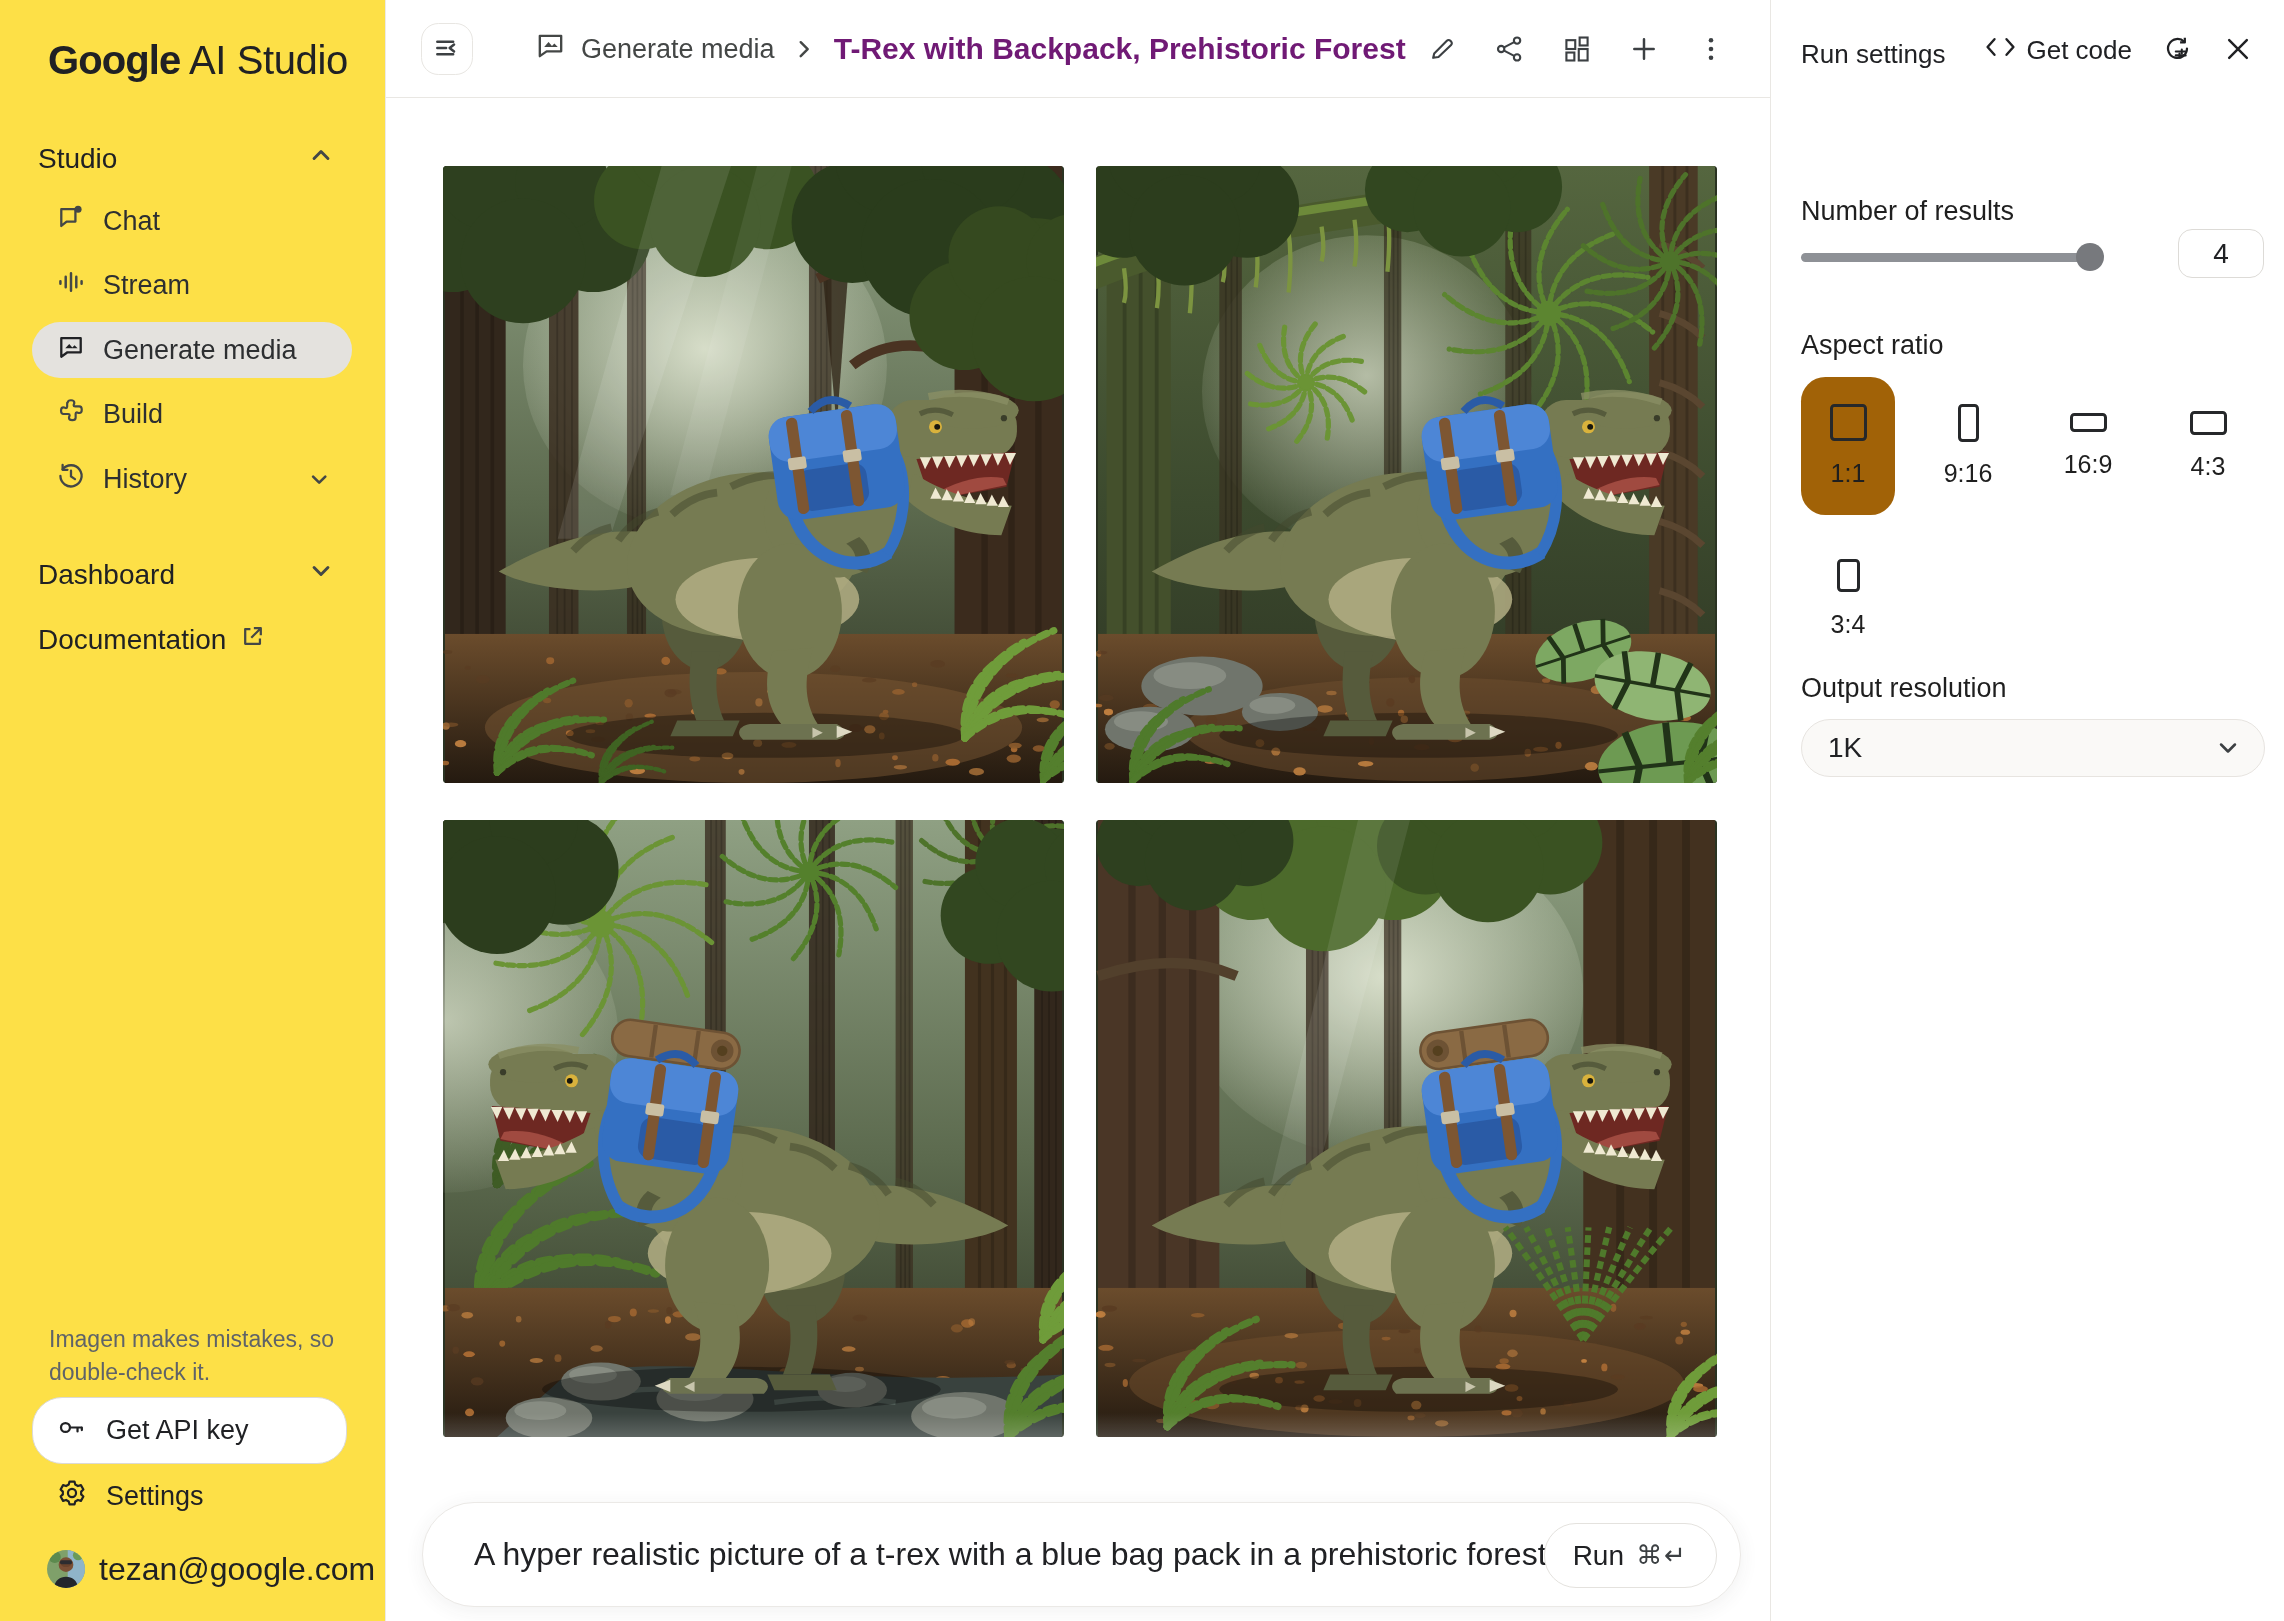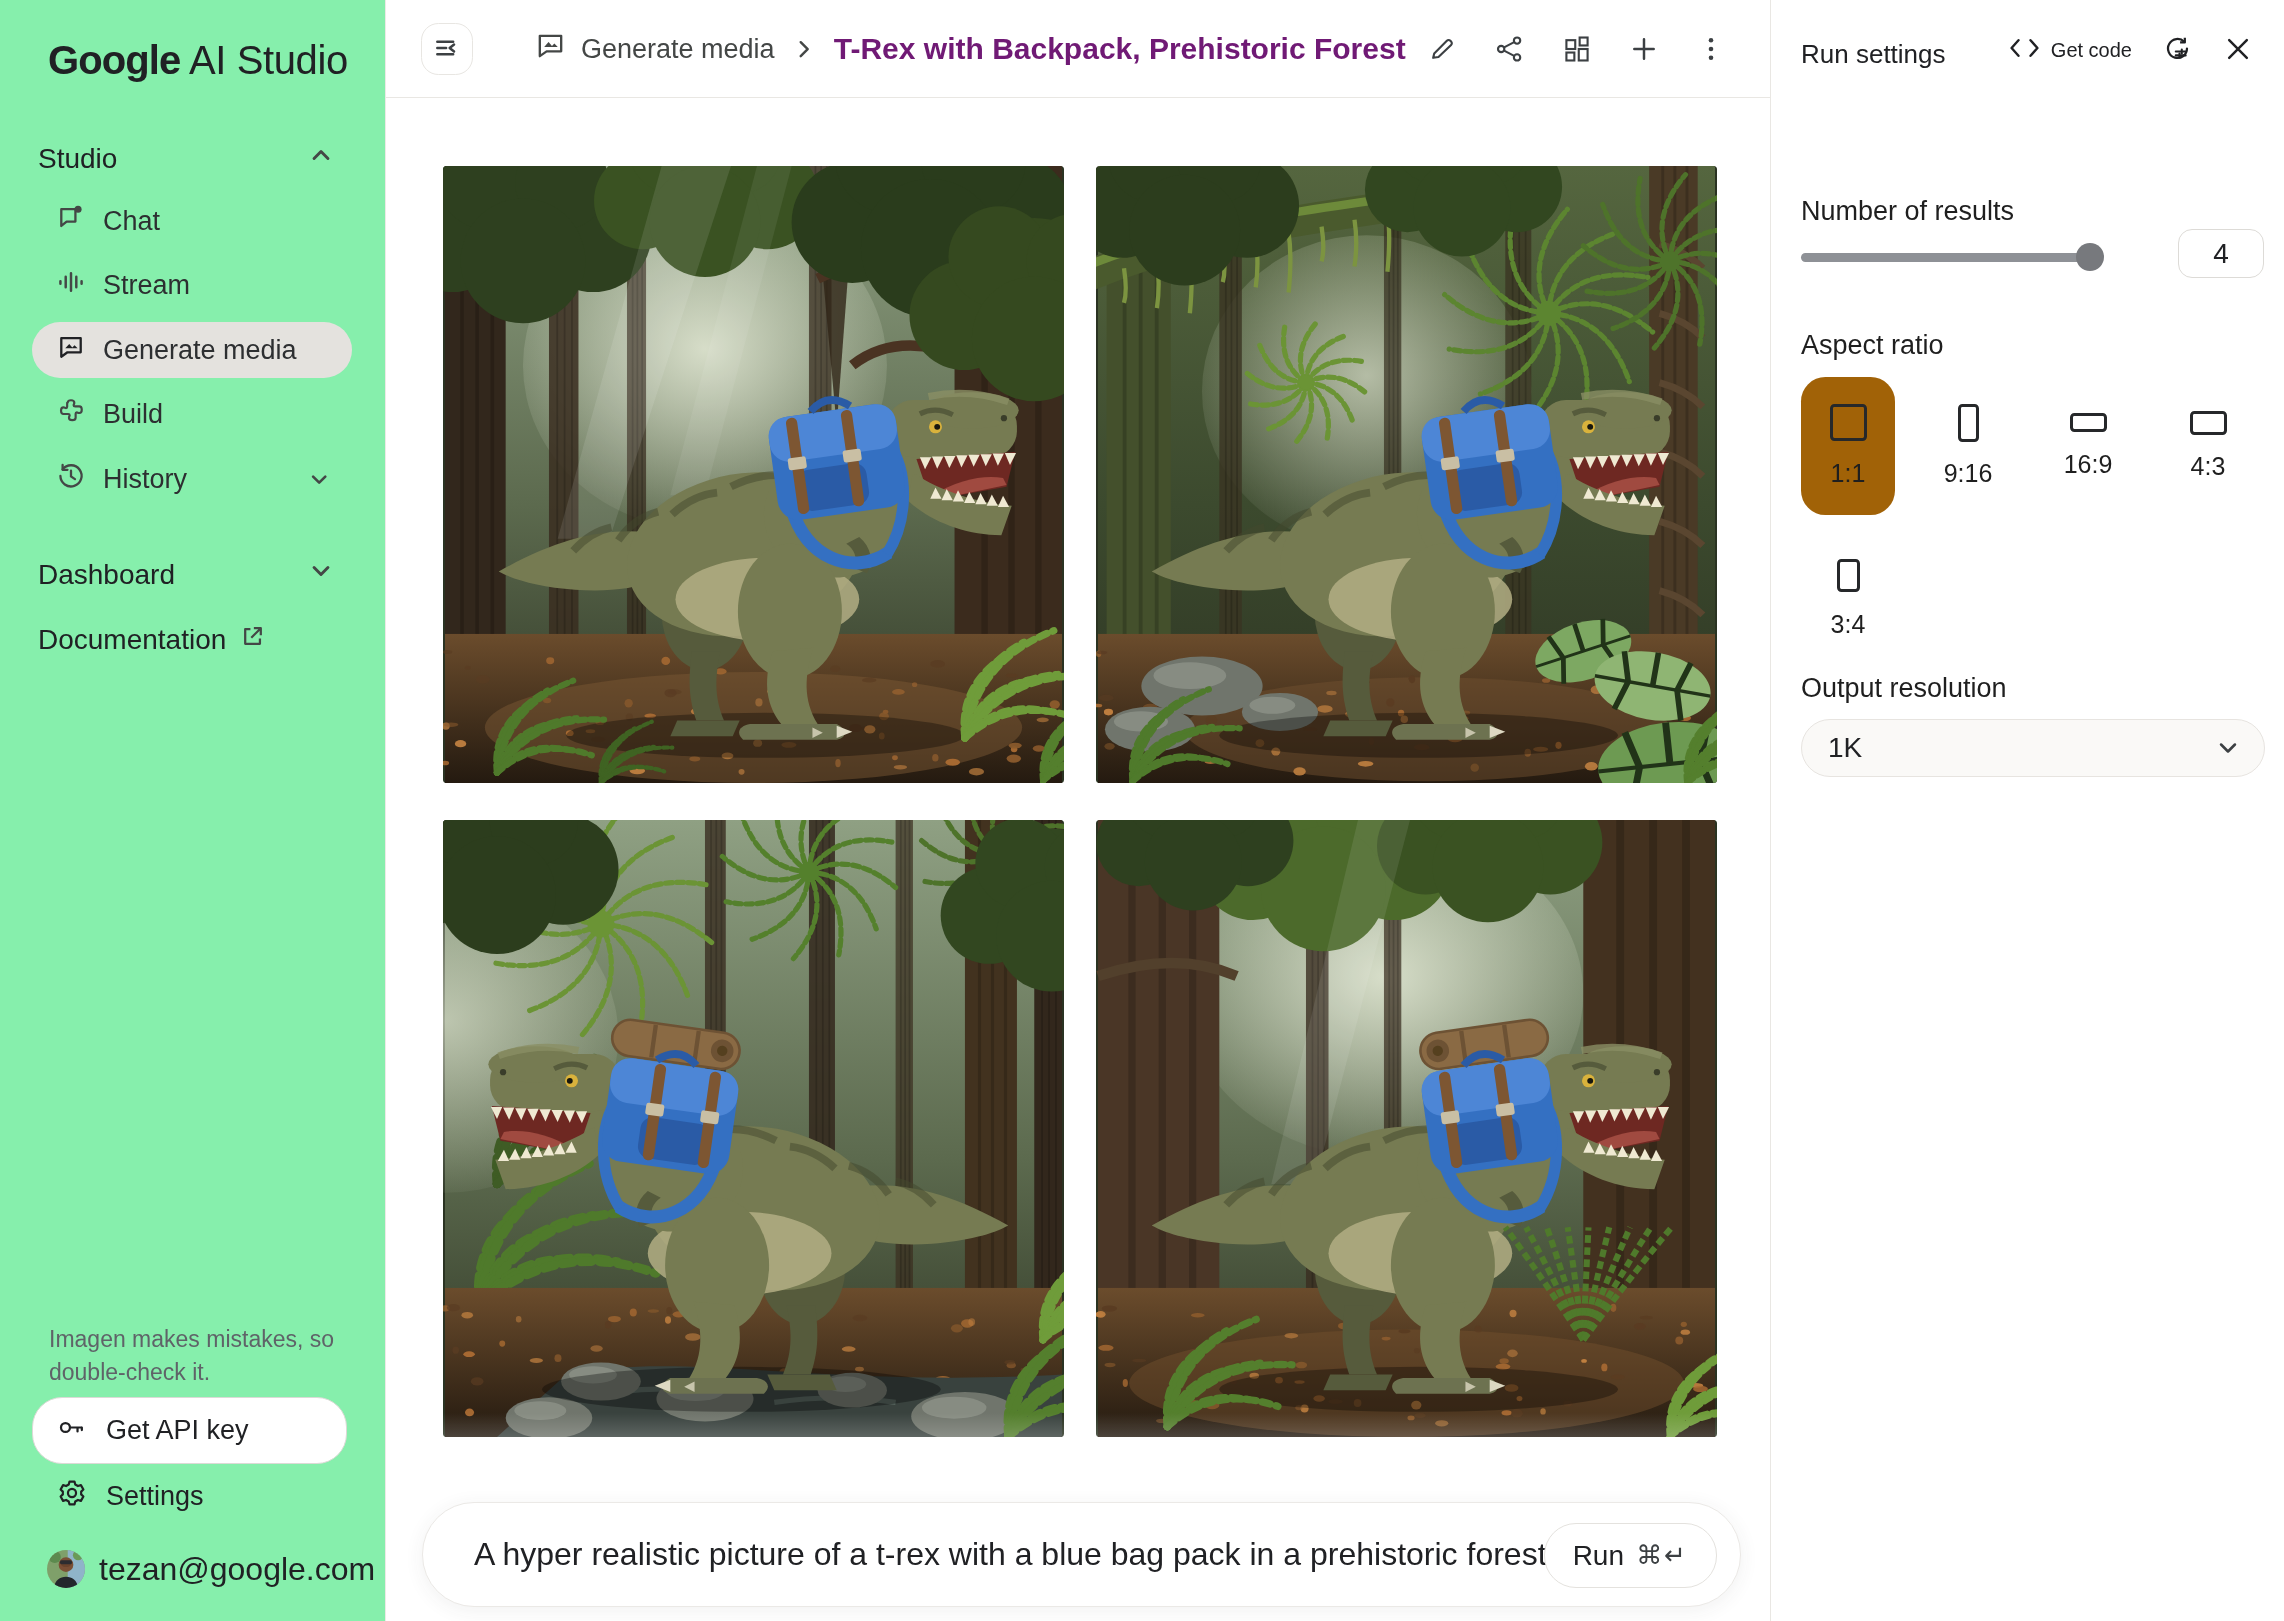--- a/index.html
+++ b/index.html
@@ -1,21 +1,21 @@
 <!DOCTYPE html>
 <html style="font-size:14px"><head>
 <meta charset="utf-8">
 <style>
   * { margin:0; padding:0; box-sizing:border-box; }
   html,body { width:2284px; height:1621px; overflow:hidden; background:#fff;
     font-family:"Liberation Sans","DejaVu Sans",sans-serif; color:#1f1f1f; }
   .app { display:flex; width:2284px; height:1621px; }
 
   
-  .sidebar { position:relative; width:386px; height:100%; background:#86efac;
+  .sidebar { position:relative; width:386px; height:100%; background:#fde047;
     border-right:0.9px solid #eceae6; flex:0 0 386px; }
   .logo { position:absolute; left:48px; top:38px; font-size:40px; letter-spacing:-0.4px;
     color:#202124; white-space:nowrap; }
   .logo b { font-weight:700; letter-spacing:-0.9px; }
   .logo span.prod { font-weight:400; margin-left:8.7px; }
   .section-header { position:absolute; left:38px; right:51px; display:flex;
     align-items:center; justify-content:space-between; font-size:28px; color:#202124; }
   .sh-studio { top:142px; }
   .sh-dashboard { top:558px; }
   .doc-row { position:absolute; left:38px; top:623px; display:flex; align-items:center;
@@ -69,21 +69,21 @@
     border:0.9px solid #e4e2de; border-radius:32px; background:#fff; display:flex;
     align-items:center; justify-content:center; gap:12.2px; font-size:28px; color:#202124; }
   .run-short { font-size:26px; color:#3c4043; letter-spacing:1.7px; }
 
   
   .panel { position:relative; width:514px; flex:0 0 514px; height:100%; background:#fff;
     border-left:0.9px solid #e9e7e3; }
   .panel-title { position:absolute; left:30px; top:39px; font-size:26px; color:#202124; }
   .panel-actions { position:absolute; right:31px; top:33px; display:flex; align-items:center;
     gap:30px; }
-  .getcode { display:flex; align-items:center; gap:10.5px; font-size:20px; color:#202124; }
+  .getcode { display:flex; align-items:center; gap:10.5px; font-size:26px; color:#202124; }
   .dropdown { position:absolute; left:30px; width:464px; height:58px; background:#faf9f7;
     border:0.9px solid #e7e4e0; border-radius:30px; display:flex; align-items:center;
     font-size:28px; color:#202124; }
   .dropdown .dd-label { margin-left:26px; }
   .dropdown .dd-chev { position:absolute; right:23px; display:flex; }
   #model-dd { top:105px; }
   #res-dd { top:719px; }
   .p-label { position:absolute; left:30px; font-size:27px; font-weight:500; color:#1f1f1f; }
   #results-label { top:196px; }
   #aspect-label { top:330px; }

